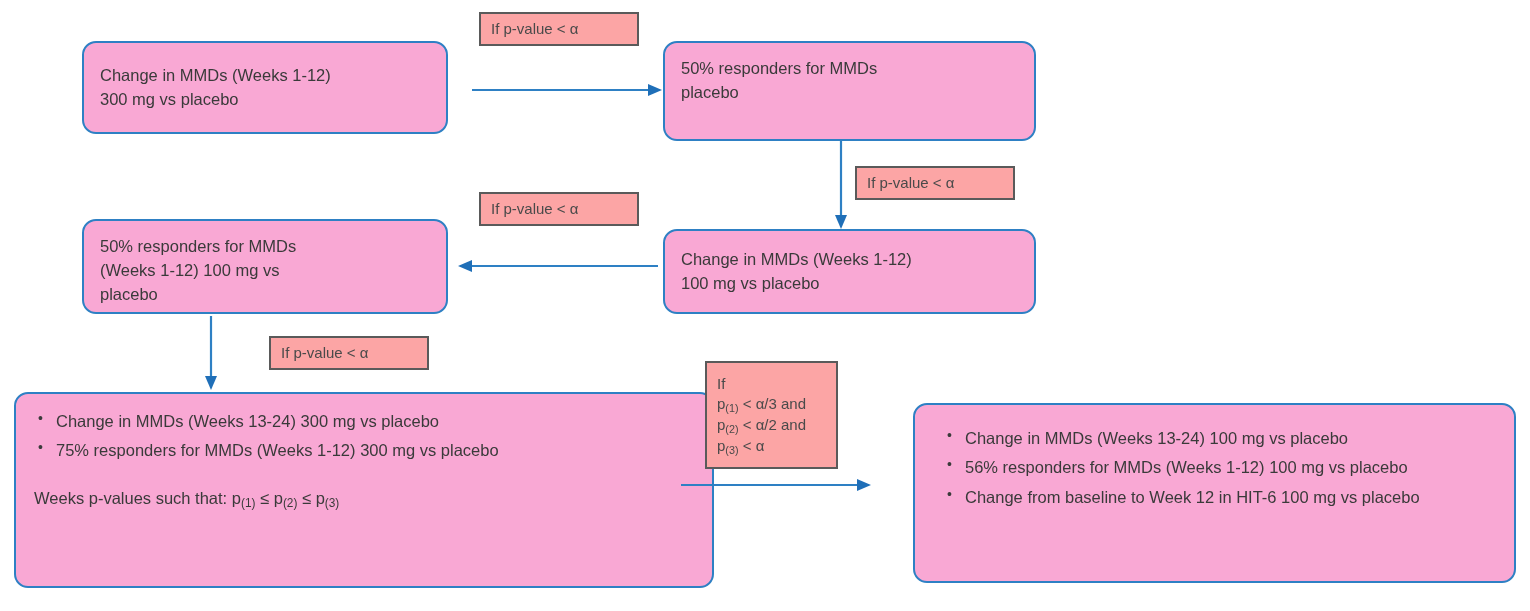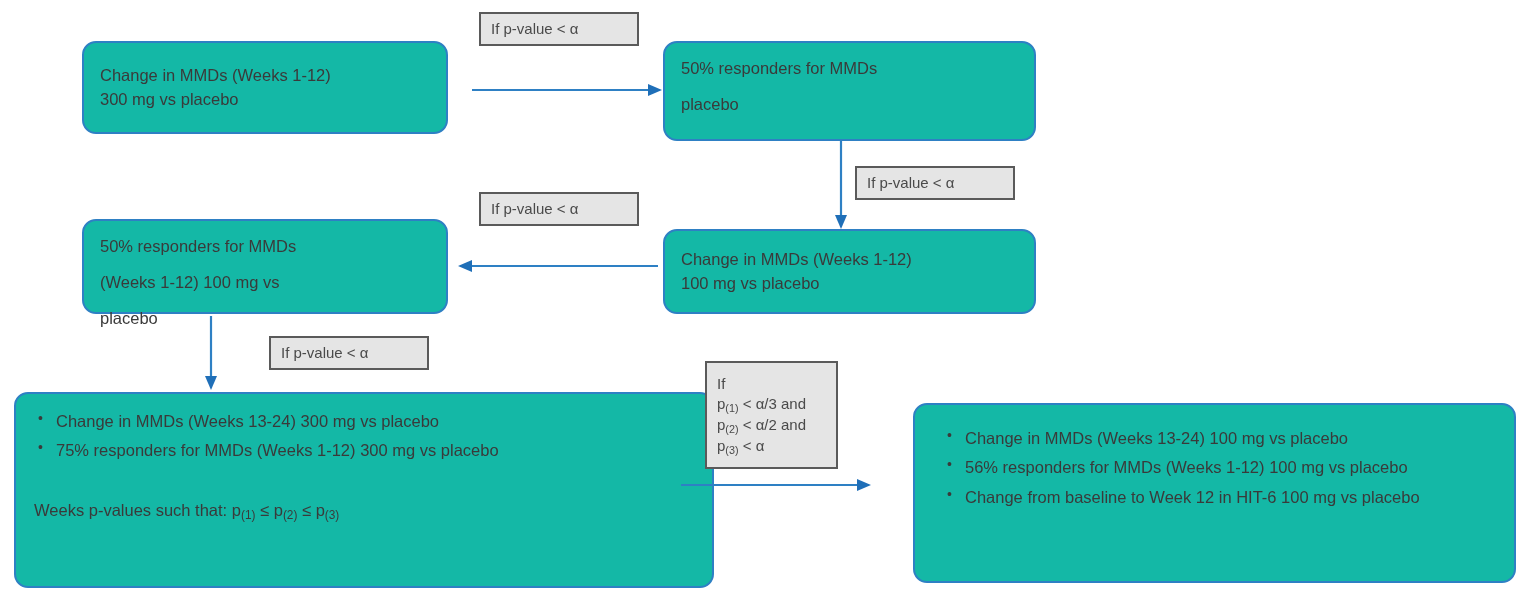--- a/index.html
+++ b/index.html
@@ -17,32 +17,31 @@
     background: #ffffff;
     overflow: hidden;
   }
 
   
   .node {
     position: absolute;
     box-sizing: border-box;
     border: 2px solid #2E80C4;
     border-radius: 14px;
-    background: #14b8a6;
+    background: #f9a8d4;
     color: #3a3a3a;
     font-size: 16.5px;
     line-height: 1.45;
     padding: 14px 16px;
     display: flex;
     flex-direction: column;
     justify-content: center;
   }
   .node.tall {
     justify-content: flex-start;
-    gap: 12px;
   }
   .node .line {
     white-space: nowrap;
   }
 
   
   ul.bullets {
     list-style: none;
     margin: 0;
     padding: 0;
@@ -70,21 +69,21 @@
     vertical-align: baseline;
     position: relative;
     top: 3px;
   }
 
   
   .cond {
     position: absolute;
     box-sizing: border-box;
     border: 2px solid #5a5a5a;
-    background: #e5e5e5;
+    background: #fca5a5;
     color: #4a4a4a;
     font-size: 15px;
     line-height: 1.38;
     padding: 5px 10px;
     display: flex;
     flex-direction: column;
     justify-content: center;
     white-space: nowrap;
   }
   .cond.multi {

